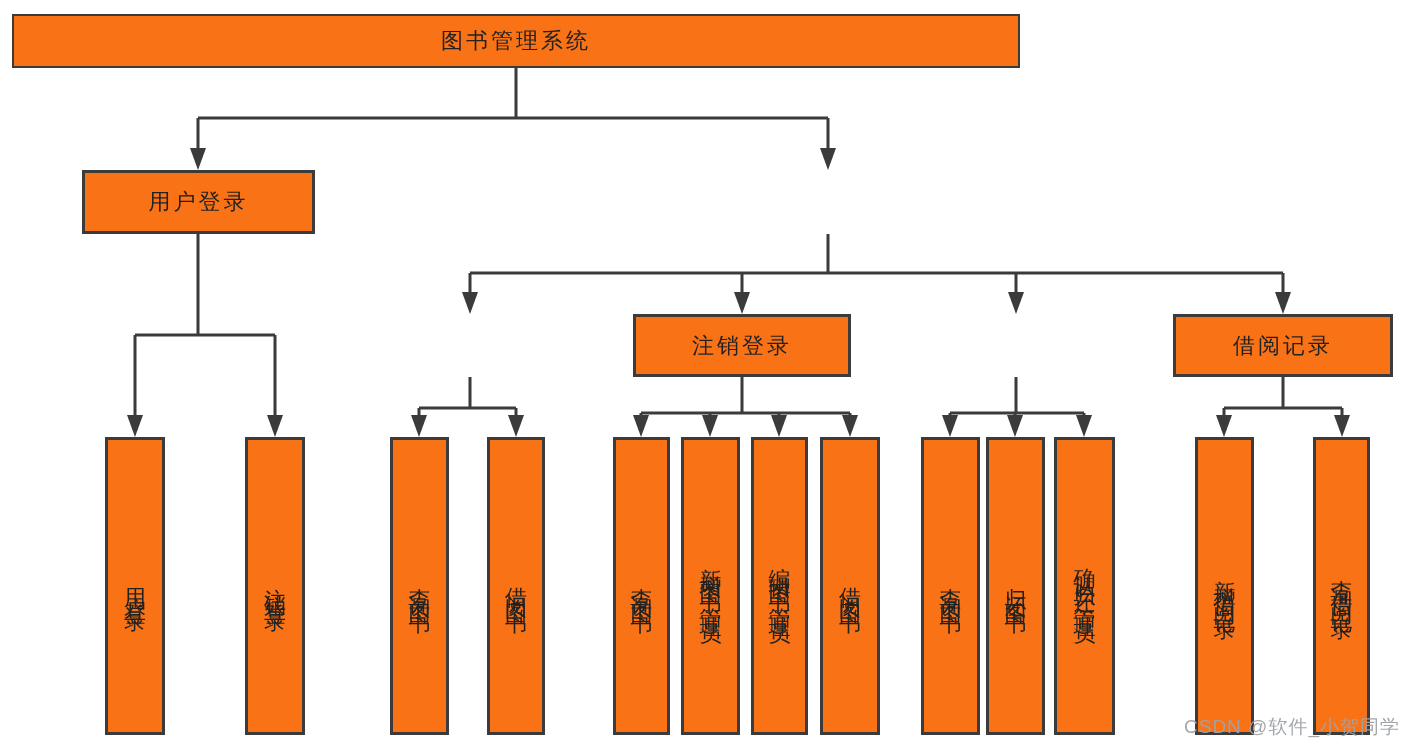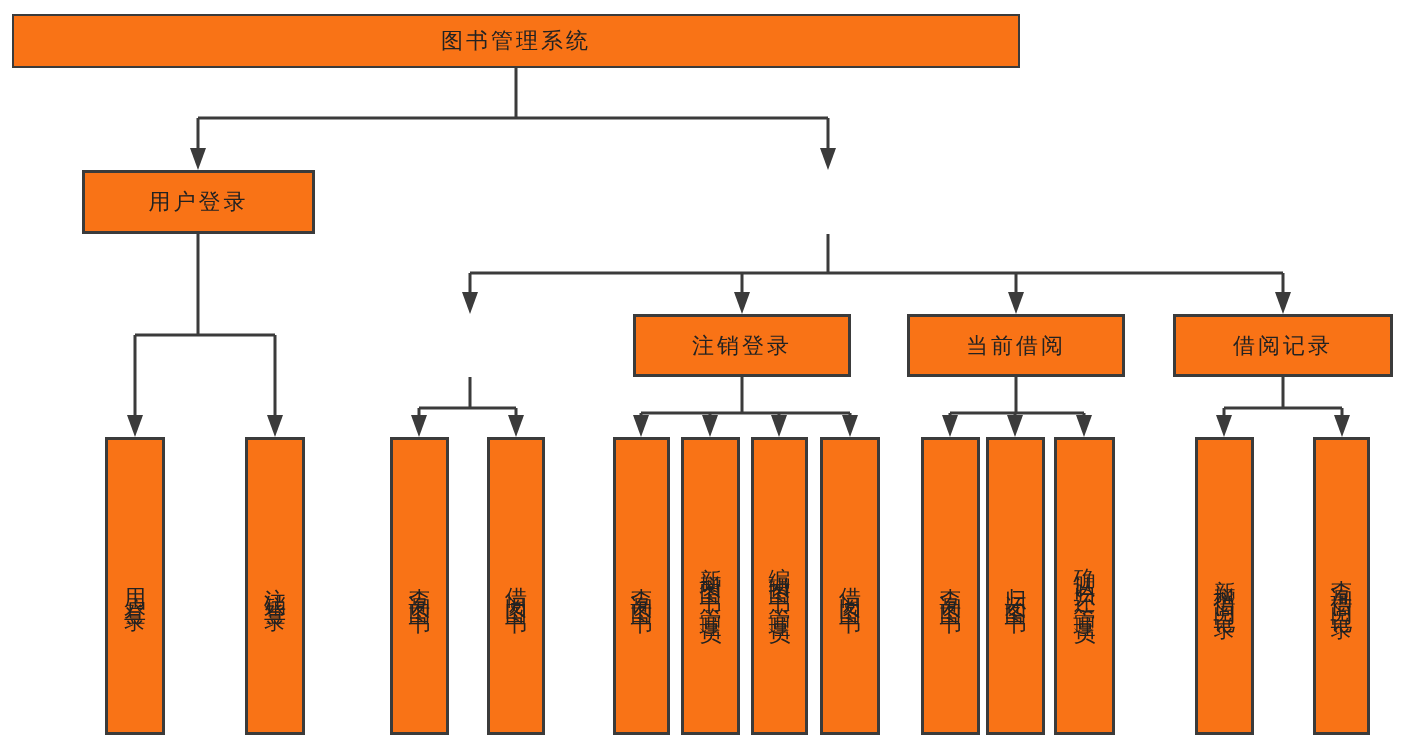--- a/index.html
+++ b/index.html
@@ -111,23 +111,20 @@
     <span>图书管理系统</span>
   </div>
 
   <div class="box hbox" style="left:82px; top:170px; width:233px; height:64px;">
     <span>用户登录</span>
   </div>
 
   <div class="box hbox" style="left:633px; top:314px; width:218px; height:63px;">
     <span>注销登录</span>
   </div>
-  <div class="box hbox" style="left:907px; top:314px; width:218px; height:63px;">
-    <span>当前借阅</span>
-  </div>
   <div class="box hbox" style="left:1173px; top:314px; width:220px; height:63px;">
     <span>借阅记录</span>
   </div>
 
   <div class="box vbox" style="left:105px; top:437px; width:60px; height:298px;">
     <span>用户登录</span>
   </div>
   <div class="box vbox" style="left:245px; top:437px; width:60px; height:298px;">
     <span>注销登录</span>
   </div>
@@ -162,14 +159,15 @@
     <span>确认归还（管理员）</span>
   </div>
 
   <div class="box vbox" style="left:1195px; top:437px; width:59px; height:298px;">
     <span>新增借阅记录</span>
   </div>
   <div class="box vbox" style="left:1313px; top:437px; width:57px; height:298px;">
     <span>查询借阅记录</span>
   </div>
 
+  <div class="watermark">CSDN @软件_小贺同学</div>
 
 </div>
 
 </body></html>

